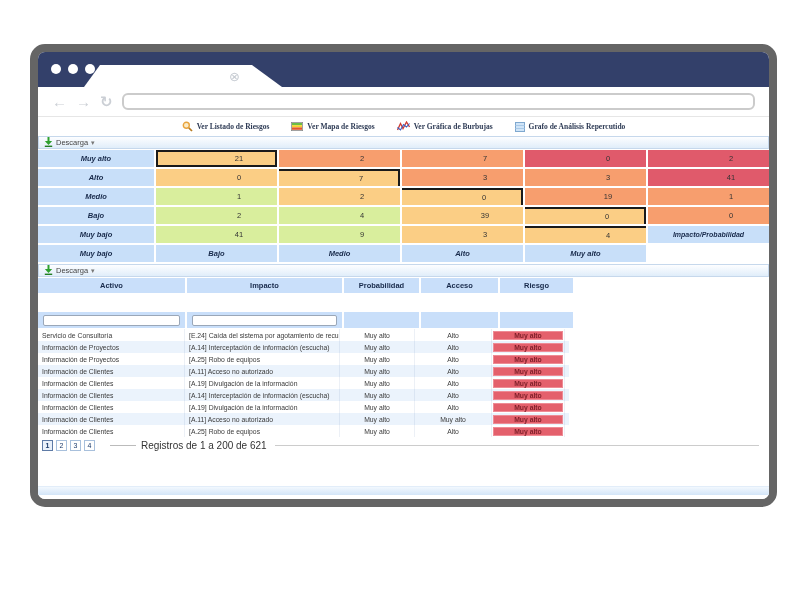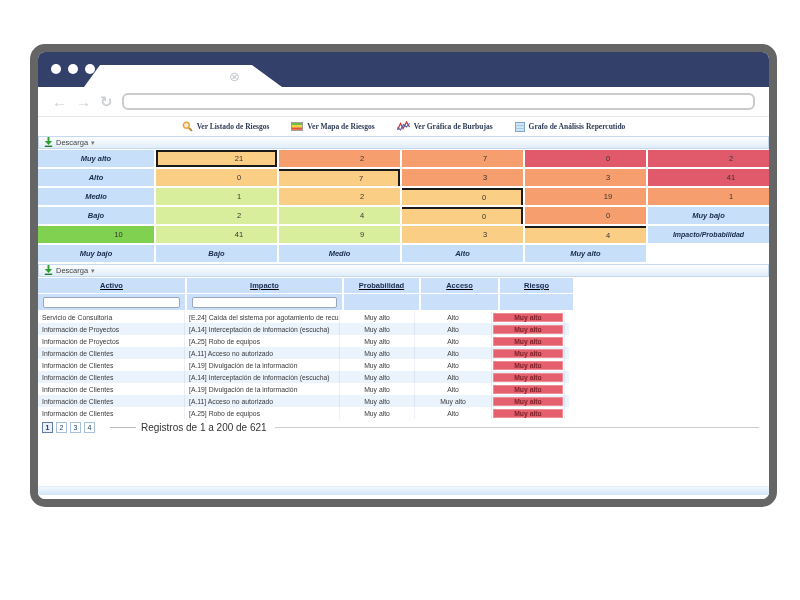--- a/index.html
+++ b/index.html
@@ -53,22 +53,22 @@
 
   
   #matrix-grid { display:grid; grid-template-columns:116px repeat(5,1fr); grid-auto-rows:17px;
                  gap:2px; margin-top:1px; background:#fff; }
   .m-head { background:#C8DFF9; color:#17294A; font-size:7.5px; font-weight:bold; font-style:italic;
             display:flex; align-items:center; justify-content:center; }
   .m-cell { display:flex; align-items:center; justify-content:center; font-size:7.5px; color:#333;
             cursor:pointer;padding-left:45px; }
 
   
-  #risk-table-head { display:grid; grid-template-columns:147px 155px 75px 77px 73px; gap:1px 2px;
-                     margin-top:1px; width:531px;text-decoration:underline; }
+  #risk-table-head { display:grid; grid-template-columns:147px 155px 75px 77px 73px; gap:19px 2px;
+                     margin-top:1px; width:531px; }
   .t-head { background:#C9DFFA; height:15px; font-size:7.5px; font-weight:bold; color:#17294A;
             display:flex; align-items:center; justify-content:center; }
   .t-filter { background:#C9DFFA; height:16px; display:flex; align-items:center; justify-content:center; }
   .f-input { width:93%; height:11px; border:1px solid #9AA7B8; border-radius:2px; font-size:7px;
              padding:0 2px; outline:none; }
   #risk-table-body { width:531px; margin-top:1px; }
   .t-row { display:grid; grid-template-columns:147px 155px 75px 77px 73px; height:12px; background:#fff; }
   .t-row.alt { background:#EBF3FC; }
   .t-cell { font-size:6.8px; color:#3A3A3A; display:flex; align-items:center; padding:0 4px;
             border-right:1px solid rgba(120,150,190,.14); overflow:hidden; white-space:nowrap; }
@@ -190,24 +190,24 @@
         <div class="m-cell" style="background: rgb(224, 90, 107);">41</div>
         <div class="m-head">Medio</div>
         <div class="m-cell" style="background: rgb(217, 238, 157);">1</div>
         <div class="m-cell" style="background: rgb(251, 206, 133);">2</div>
         <div class="m-cell" style="background: rgb(251, 206, 133); border-top: 2px solid rgb(26, 26, 26); border-right: 2px solid rgb(26, 26, 26);">0</div>
         <div class="m-cell" style="background: rgb(247, 158, 110);">19</div>
         <div class="m-cell" style="background: rgb(247, 158, 110);">1</div>
         <div class="m-head">Bajo</div>
         <div class="m-cell" style="background: rgb(217, 238, 157);">2</div>
         <div class="m-cell" style="background: rgb(217, 238, 157);">4</div>
+        <div class="m-cell" style="background: rgb(251, 206, 133);">39</div>
         <div class="m-cell" style="background: rgb(251, 206, 133); border-top: 2px solid rgb(26, 26, 26); border-right: 2px solid rgb(26, 26, 26);">0</div>
         <div class="m-cell" style="background: rgb(247, 158, 110);">0</div>
         <div class="m-head">Muy bajo</div>
-        <div class="m-cell" style="background: rgb(127, 209, 79);">10</div>
         <div class="m-cell" style="background: rgb(217, 238, 157);">41</div>
         <div class="m-cell" style="background: rgb(217, 238, 157);">9</div>
         <div class="m-cell" style="background: rgb(251, 206, 133);">3</div>
         <div class="m-cell" style="background: rgb(251, 206, 133); border-top: 2px solid rgb(26, 26, 26);">4</div>
         <div class="m-head" style="font-size: 7px;">Impacto/Probabilidad</div>
         <div class="m-head">Muy bajo</div>
         <div class="m-head">Bajo</div>
         <div class="m-head">Medio</div>
         <div class="m-head">Alto</div>
         <div class="m-head">Muy alto</div>

